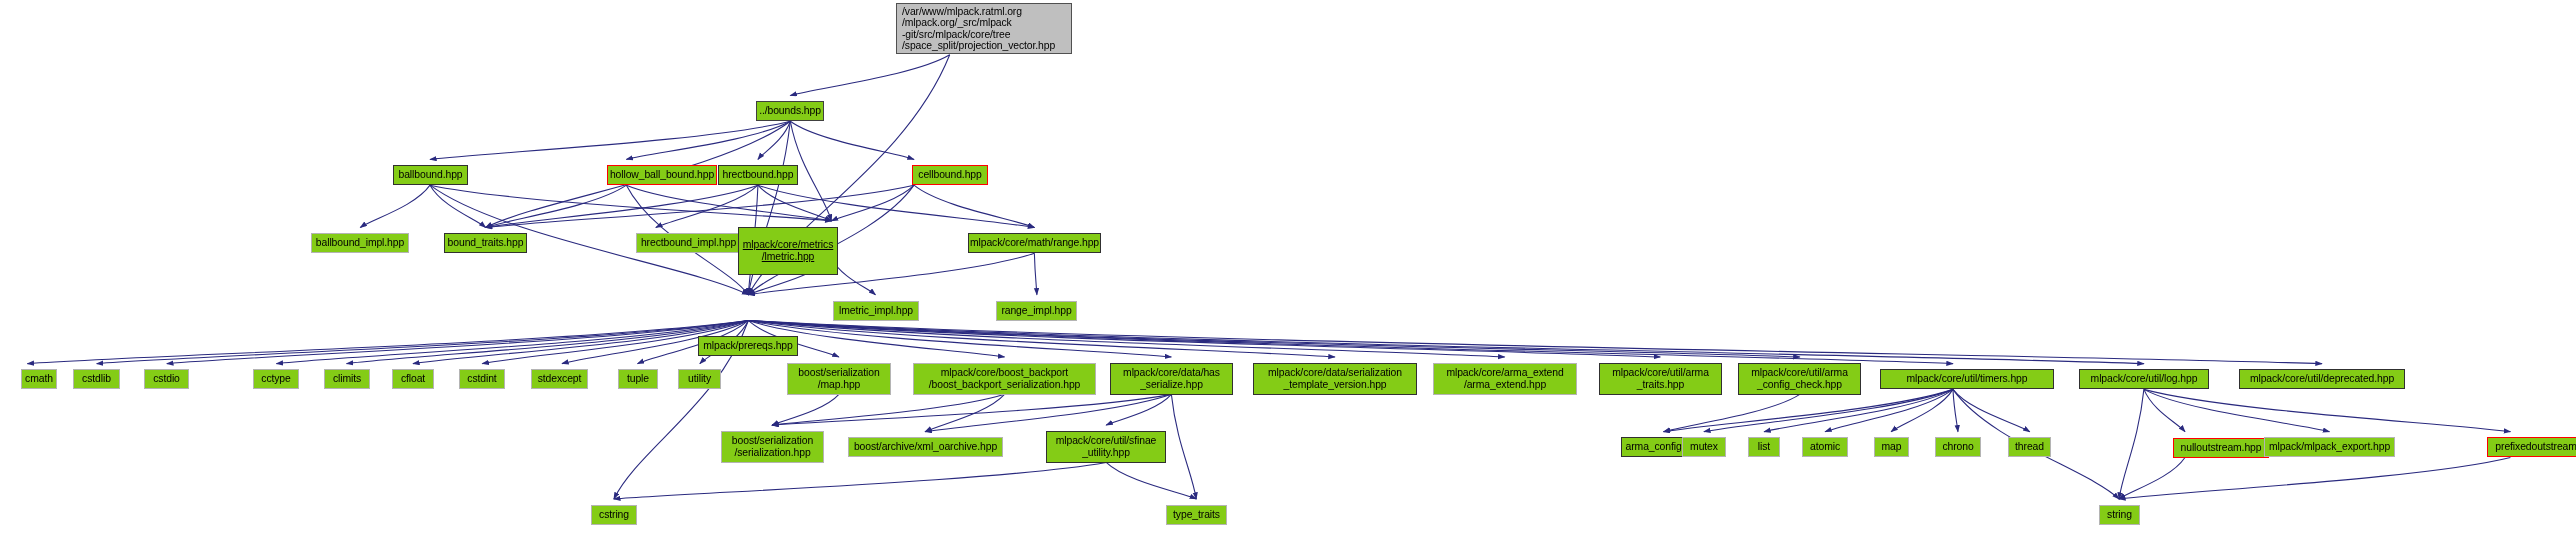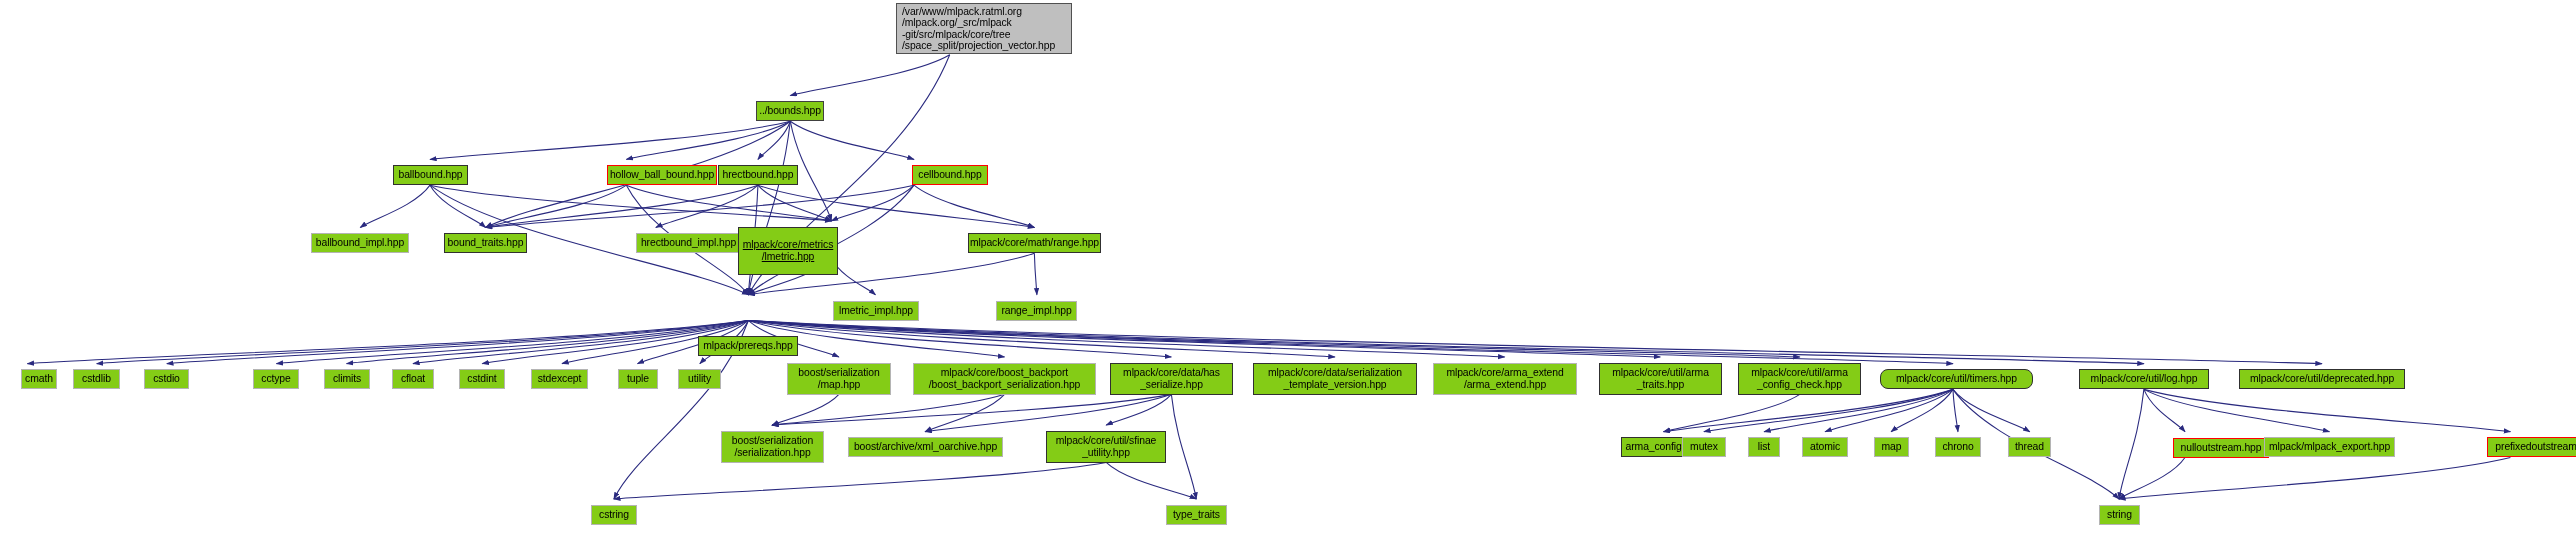--- a/index.html
+++ b/index.html
@@ -164,21 +164,21 @@
       <div class="node bold" style="left: 1110px; top: 363px; width: 123px; height: 32px;">mlpack/core/data/has
 _serialize.hpp</div>
       <div class="node bold" style="left: 1253px; top: 363px; width: 164px; height: 32px;">mlpack/core/data/serialization
 _template_version.hpp</div>
       <div class="node plain" style="left: 1433px; top: 363px; width: 144px; height: 32px;">mlpack/core/arma_extend
 /arma_extend.hpp</div>
       <div class="node bold" style="left: 1599px; top: 363px; width: 123px; height: 32px;">mlpack/core/util/arma
 _traits.hpp</div>
       <div class="node bold" style="left: 1738px; top: 363px; width: 123px; height: 32px;">mlpack/core/util/arma
 _config_check.hpp</div>
-      <div class="node bold" style="left: 1880px; top: 369px; width: 153px; height: 20px; border-radius: 8px;">mlpack/core/util/timers.hpp</div>
+      <div class="node bold" style="left: 1880px; top: 369px; width: 174px; height: 20px;">mlpack/core/util/timers.hpp</div>
       <div class="node bold" style="left: 2079px; top: 369px; width: 130px; height: 20px;">mlpack/core/util/log.hpp</div>
       <div class="node bold" style="left: 2239px; top: 369px; width: 166px; height: 20px;">mlpack/core/util/deprecated.hpp</div>
       <div class="node plain" style="left: 721px; top: 431px; width: 103px; height: 32px;">boost/serialization
 /serialization.hpp</div>
       <div class="node plain" style="left: 848px; top: 437px; width: 155px; height: 20px;">boost/archive/xml_oarchive.hpp</div>
       <div class="node bold" style="left: 1046px; top: 431px; width: 120px; height: 32px;">mlpack/core/util/sfinae
 _utility.hpp</div>
       <div class="node bold" style="left: 1621px; top: 437px; width: 85px; height: 20px;">arma_config.hpp</div>
       <div class="node plain" style="left: 1682px; top: 437px; width: 44px; height: 20px;">mutex</div>
       <div class="node plain" style="left: 1748px; top: 437px; width: 32px; height: 20px;">list</div>

